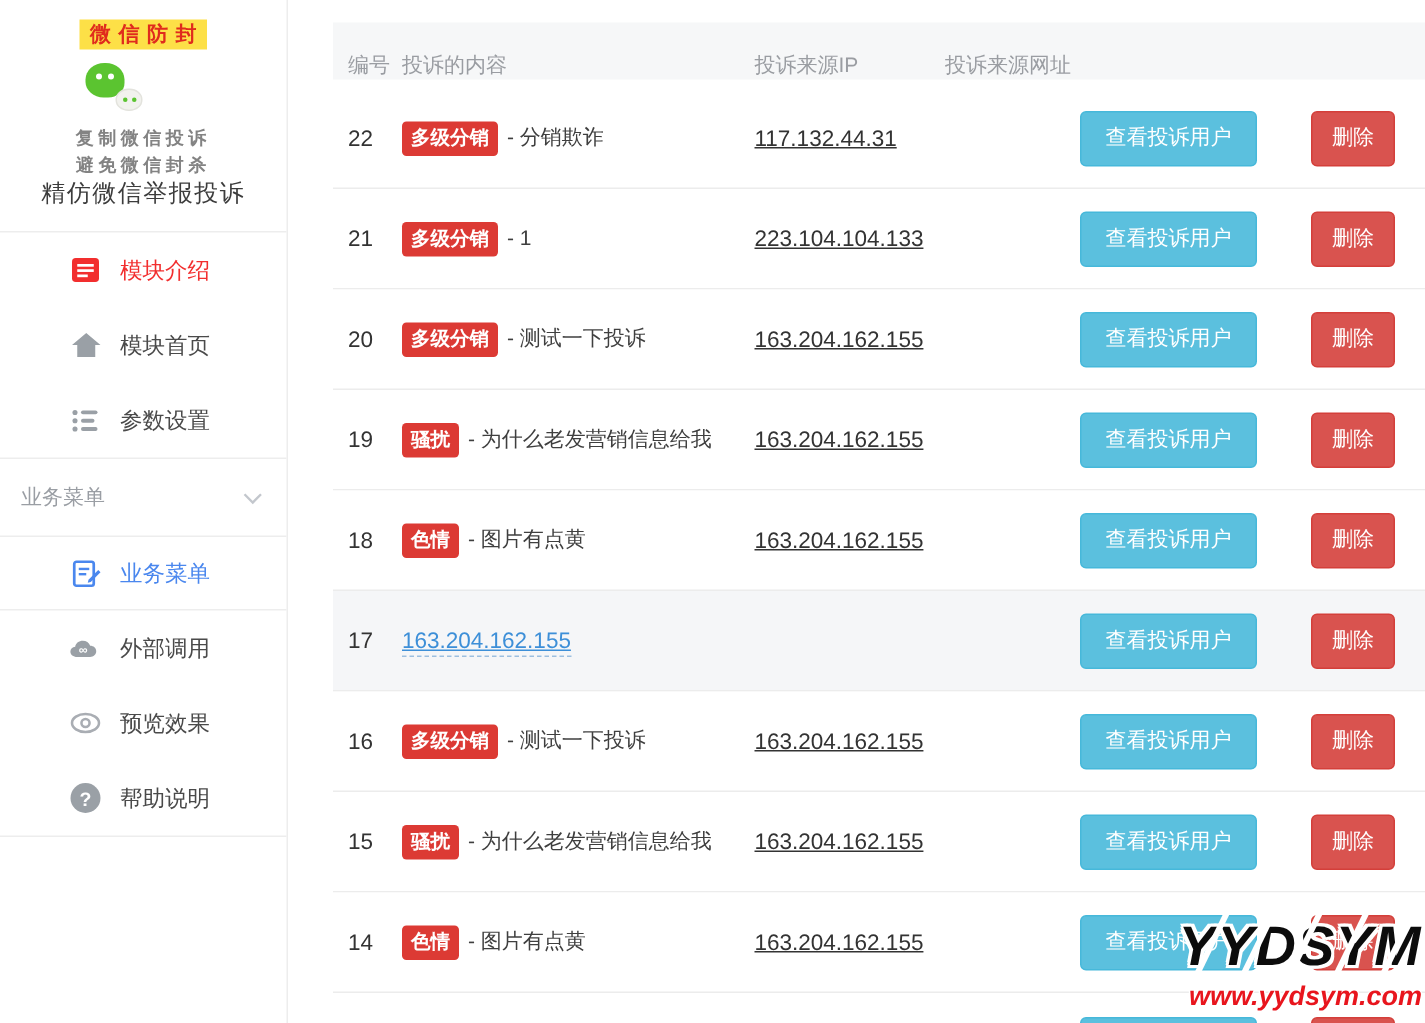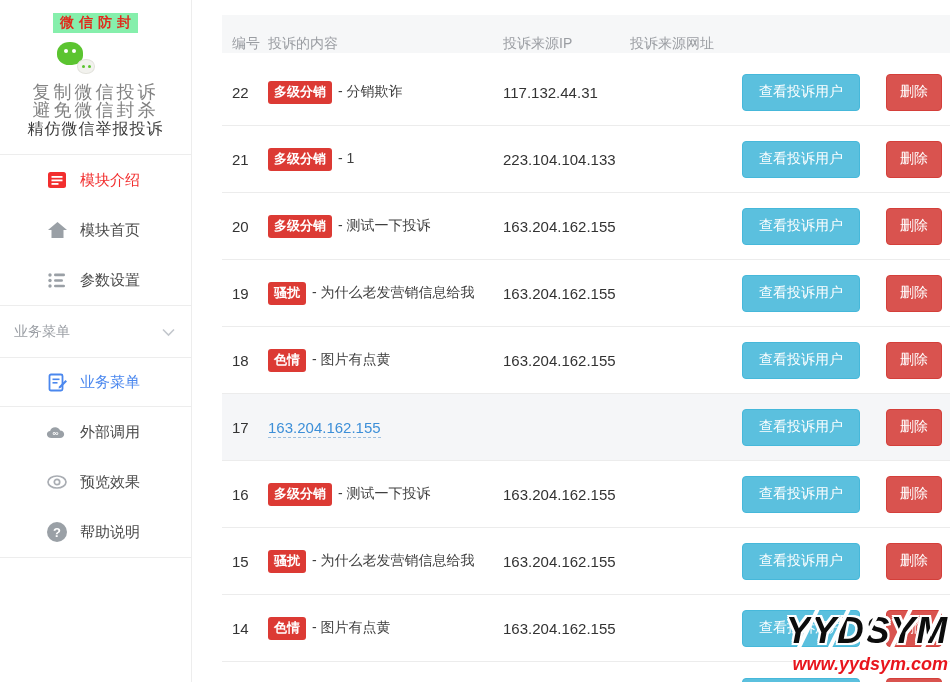--- a/index.html
+++ b/index.html
@@ -3,40 +3,40 @@
 <meta charset="utf-8">
 <style>
   * { margin:0; padding:0; box-sizing:border-box; }
   html,body { width:950px; height:682px; overflow:hidden; background:#fff;
     font-family:"Liberation Sans","DejaVu Sans",sans-serif; position:relative; }
 
   
   .sidebar { position:absolute; left:0; top:0; width:192px; height:682px;
     background:#fff; border-right:1px solid #ededed; }
   .logo-block { padding-top:13px; text-align:center; }
-  .fz-badge { display:inline-block; background:#86efac; color:#e02b1d; font-weight:bold;
+  .fz-badge { display:inline-block; background:#fde047; color:#e02b1d; font-weight:bold;
     font-size:14px; letter-spacing:5px; padding:1px 2px 1px 7px; }
   .icons-row { margin-top:5px; height:36px; display:flex; justify-content:center;
     align-items:flex-end; gap:8px; }
   .wechat-icon { position:relative; width:38px; height:32px; }
   .wx-big { position:absolute; left:0; top:0; width:26px; height:23px; background:#5bc430;
     border-radius:48% 48% 42% 46%; }
   .wx-big i, .wx-small i { position:absolute; border-radius:50%; }
   .wx-big .e1 { left:7px; top:7px; width:4px; height:4px; background:#fff; }
   .wx-big .e2 { left:15px; top:7px; width:4px; height:4px; background:#fff; }
   .wx-small { position:absolute; right:0; bottom:0; width:18px; height:15px;
     background:#f2f2ee; border:1px solid #e3e3dd; border-radius:48%; }
   .wx-small .e1 { left:4px; top:5px; width:3px; height:3px; background:#5bc430; }
   .wx-small .e2 { left:10px; top:5px; width:3px; height:3px; background:#5bc430; }
   .warning-icon { position:relative; width:32px; height:28px; }
   .warn-tri { width:32px; height:28px; background:#9aa0a6;
     clip-path:polygon(50% 0,100% 100%,0 100%); }
   .warn-ex { position:absolute; left:0; top:7px; width:32px; text-align:center;
     color:#fff; font-weight:bold; font-size:15px; line-height:1; }
-  .slogan { margin-top:9px; color:#838383; font-weight:normal; font-size:18px;
+  .slogan { margin-top:9px; color:#838383; font-weight:bold; font-size:12px;
     letter-spacing:3px; line-height:18px; }
   .app-title { color:#3c3c3c; font-size:16px; letter-spacing:1px; }
 
   .divider { border-top:1px solid #ededed; }
   .sb-item { height:50px; display:flex; align-items:center; padding-left:46px;
     cursor:pointer; }
   .sb-item .sb-icon { width:22px; height:22px; display:flex; align-items:center;
     justify-content:center; }
   .sb-item .sb-label { margin-left:12px; font-size:15px; color:#4a4a4a; }
   .sb-item.active-red .sb-label { color:#f22e2e; }
@@ -53,24 +53,24 @@
     padding-left:10px; color:#9a9da2; font-size:14px; }
   .c-num { width:36px; flex:none; }
   .c-content { width:235px; flex:none; white-space:nowrap; }
   .c-ip { width:127px; flex:none; white-space:nowrap; }
   .c-url { flex:1; }
   .t-rows { margin-top:6px; }
   .row { height:67px; display:flex; align-items:center; padding-left:10px;
     border-bottom:1px solid #ececec; background:#fff; }
   .row .c-num { color:#333; font-size:15px; }
   .row .c-content { color:#3f3f3f; font-size:14px; overflow:visible; }
-  .row .c-ip { color:#333; font-size:15px; }
+  .row .c-ip { color:#333; font-size:15px;text-decoration:underline; }
   .badge { display:inline-block; background:#dc3a34; color:#fff; font-size:13px;
     font-weight:bold; padding:2px 6px 3px; border-radius:3px; margin-right:6px; }
-  .c-actions { margin-left:auto; padding-right:8px; display:flex; gap:26px; flex:none; }
+  .c-actions { margin-left:auto; padding-right:20px; display:flex; gap:36px; flex:none; }
   .btn { border-radius:4px; color:#fff; font-size:14px; cursor:pointer;
     display:flex; align-items:center; justify-content:center; }
   .btn-view { width:118px; height:37px; background:#5bc0de; border:1px solid #46b8da; }
   .btn-del  { width:56px;  height:37px; background:#d9534f; border:1px solid #d43f3a; }
   .row.highlighted { background:#f5f6f8; }
   .row.highlighted .badge { border-bottom:2px solid #7c1d1d; border-radius:3px 3px 0 0; }
   .row.highlighted .c-ip { color:#3d8fd8; }
   .row.highlighted .ip-text { border-bottom:1px dashed #9dbfdf; padding-bottom:1px; }
   .row.partial { height:20px; border-bottom:none; overflow:visible; align-items:flex-start; }
   .row.partial .c-actions { margin-top:16px; }

